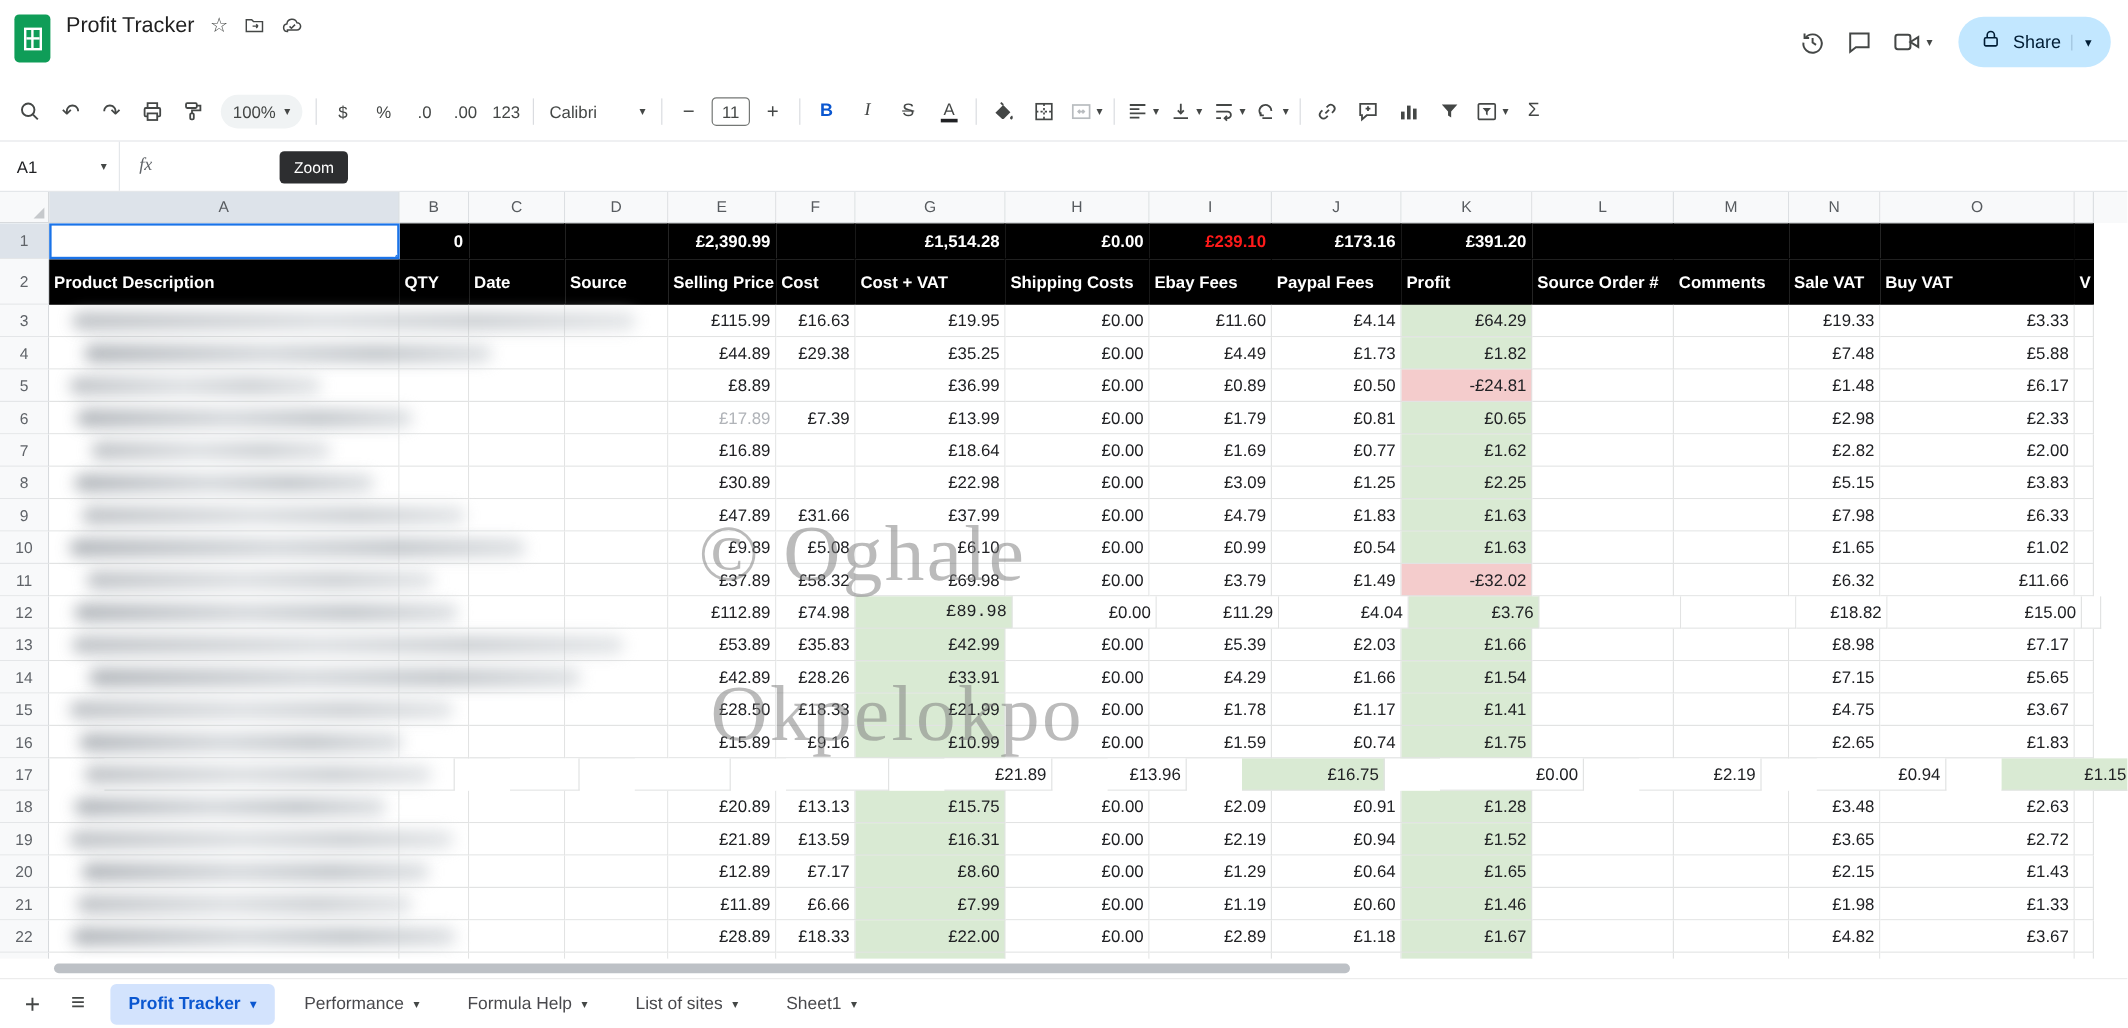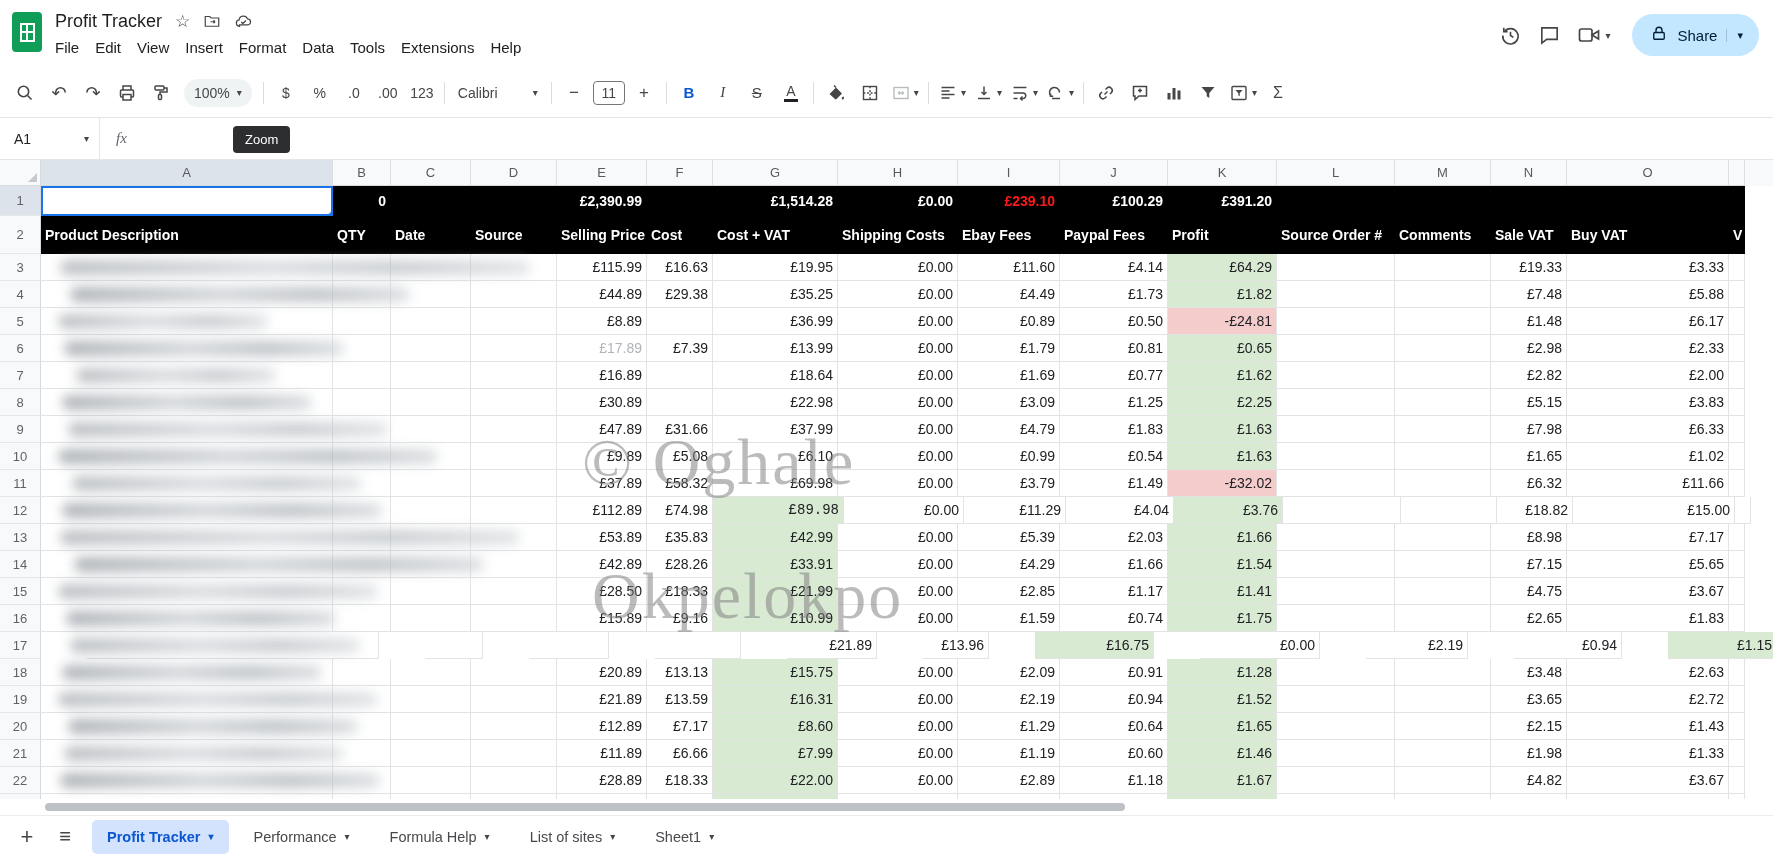--- a/index.html
+++ b/index.html
@@ -122,31 +122,20 @@
               <path d="M10 13h6m0 0-2-2m2 2-2 2"></path>
             </svg>
         </span>
         <span class="t-icon">
           <svg width="19" height="19" viewBox="0 0 24 24" fill="none" stroke="currentColor" stroke-width="1.6">
               <path d="M7 18a4 4 0 0 1-.6-7.96A5.5 5.5 0 0 1 17 8.7 3.8 3.8 0 0 1 17 16.4H7z"></path>
               <path d="m9.2 12.6 2 2 3.8-3.8"></path>
             </svg>
         </span>
       </div>
-      <nav class="menubar">
-        <span class="menu-item">File</span>
-        <span class="menu-item">Edit</span>
-        <span class="menu-item">View</span>
-        <span class="menu-item">Insert</span>
-        <span class="menu-item">Format</span>
-        <span class="menu-item">Data</span>
-        <span class="menu-item">Tools</span>
-        <span class="menu-item">Extensions</span>
-        <span class="menu-item">Help</span>
-      </nav>
     </div>
     <div class="top-actions">
       <span class="action-icon">
         <svg width="23" height="23" viewBox="0 0 24 24" fill="none" stroke="currentColor" stroke-width="1.7">
             <path d="M5 4v4h4"></path>
             <path d="M5.6 8A8 8 0 1 1 4 12"></path>
             <path d="M12 8v4l3 2"></path>
           </svg>
       </span>
       <span class="action-icon">
@@ -354,21 +343,21 @@
             <div class="fill-handle"></div>
           </div>
           <div class="cell black num" style="width: 58px;">0</div>
           <div class="cell black num" style="width: 80px;"></div>
           <div class="cell black num" style="width: 86px;"></div>
           <div class="cell black num" style="width: 90px;">£2,390.99</div>
           <div class="cell black num" style="width: 66px;"></div>
           <div class="cell black num" style="width: 125px;">£1,514.28</div>
           <div class="cell black num" style="width: 120px;">£0.00</div>
           <div class="cell black num red" style="width: 102px;">£239.10</div>
-          <div class="cell black num" style="width: 108px;">£100.29</div>
+          <div class="cell black num" style="width: 108px;">£173.16</div>
           <div class="cell black num" style="width: 109px;">£391.20</div>
           <div class="cell black num" style="width: 118px;"></div>
           <div class="cell black num" style="width: 96px;"></div>
           <div class="cell black num" style="width: 76px;"></div>
           <div class="cell black num" style="width: 162px;"></div>
           <div class="cell black num" style="width: 16px;"></div>
         </div>
         <div class="grid-row" style="height: 38px;">
           <div class="rowhead">2</div>
           <div class="cell black hdr" style="width: 292px;">Product Description</div>
@@ -619,21 +608,21 @@
         <div class="grid-row" style="height: 27px;">
           <div class="rowhead">15</div>
           <div class="cell blank" style="width: 292px;"></div>
           <div class="cell blank" style="width: 58px;"></div>
           <div class="cell blank" style="width: 80px;"></div>
           <div class="cell blank" style="width: 86px;"></div>
           <div class="cell num" style="width: 90px;">£28.50</div>
           <div class="cell num" style="width: 66px;">£18.33</div>
           <div class="cell num green" style="width: 125px;">£21.99</div>
           <div class="cell num" style="width: 120px;">£0.00</div>
-          <div class="cell num" style="width: 102px;">£2.85</div>
+          <div class="cell num" style="width: 102px;">£1.78</div>
           <div class="cell num" style="width: 108px;">£1.17</div>
           <div class="cell num green" style="width: 109px;">£1.41</div>
           <div class="cell blank" style="width: 118px;"></div>
           <div class="cell blank" style="width: 96px;"></div>
           <div class="cell num" style="width: 76px;">£4.75</div>
           <div class="cell num" style="width: 162px;">£3.67</div>
           <div class="cell blank" style="width: 16px;"></div>
         </div>
         <div class="grid-row" style="height: 27px;">
           <div class="rowhead">16</div>

